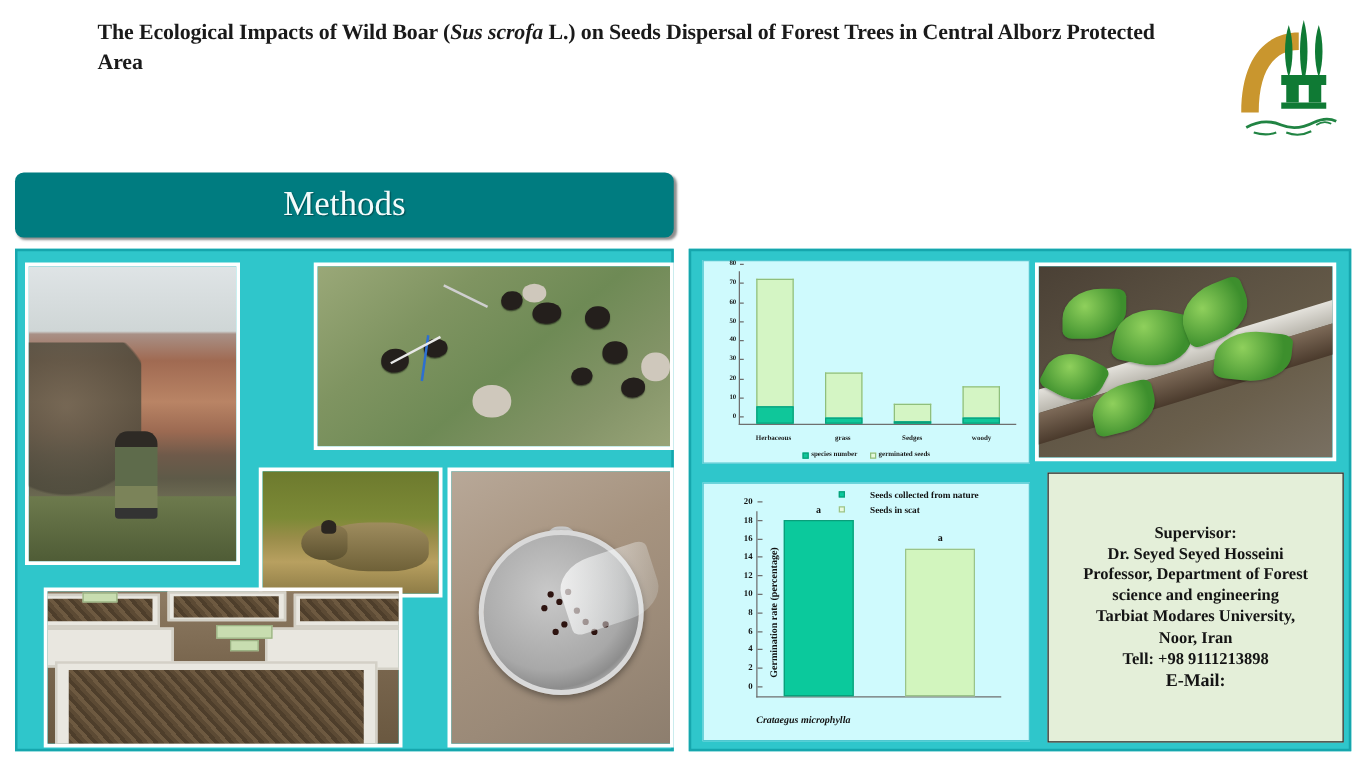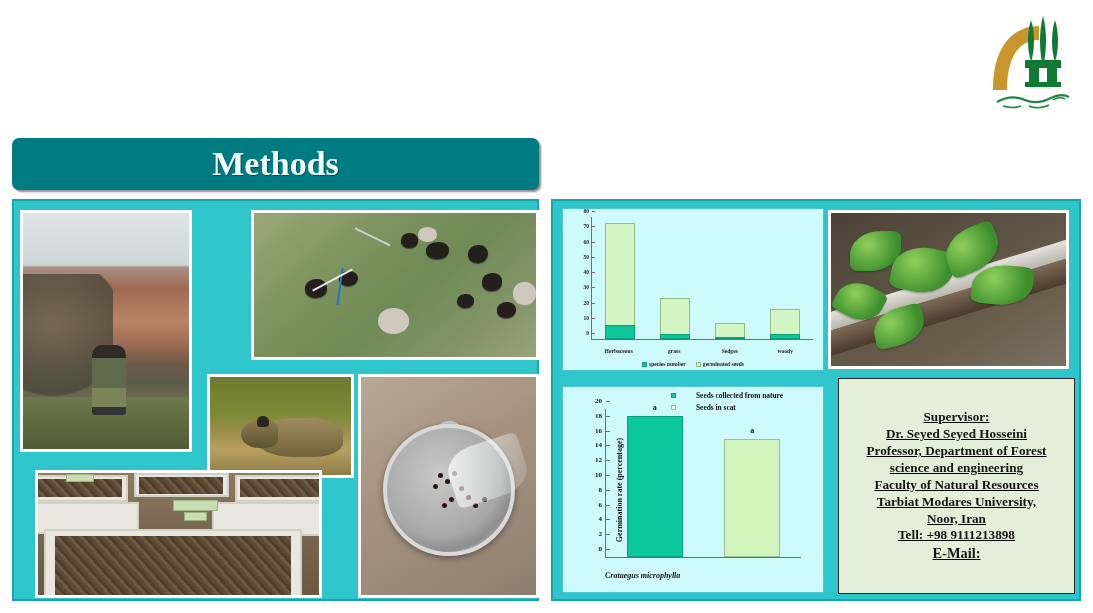--- a/index.html
+++ b/index.html
@@ -34,21 +34,21 @@
   .logo { position: absolute; right: 8px; top: 2px; width: 112px; height: 118px; }
   .logo svg { display:block; }
 
   
   .sec-header {
     position: absolute; height: 52px; background: #007C80;
     border-radius: 7px; display: flex; align-items: center; justify-content: center;
     box-shadow: 2px 2px 2px rgba(0,0,0,.45);
   }
   .sec-header span {
-    color: #F2FBFB; font-size: 34px; font-weight: bold;
+    color: #F2FBFB; font-size: 28px; font-weight: normal;
     text-shadow: 1px 1px 1px rgba(0,0,0,.35);
   }
   #hdr-methods { left: 12px; top: 138px; width: 527px; }
   #hdr-results { left: 551px; top: 138px; width: 530px; }
 
   
   .panel { position: absolute; background: #2FC6CB; }
   #panel-methods { left: 12px; top: 199px; width: 527px; height: 402px; border: 2px solid #16A6AD; }
   #panel-results { left: 551px; top: 199px; width: 530px; height: 402px; border: 2px solid #16A6AD; }
 
@@ -158,30 +158,32 @@
                font-size:8px; font-weight:bold; font-style:italic; color:#111; }
   .legend2 { position:absolute; left:108px; top:4px; }
   .legend2 .li { display:flex; align-items:center; gap:20px; font-size:7.4px; font-weight:bold; color:#111; margin-bottom:3px; }
 
   
   #sup-box {
     position: absolute; left: 838px; top: 378px; width: 237px; height: 216px;
     background: #E4EFD9; border: 1px solid #2a2a2a;
     display: flex; flex-direction: column; align-items: center; justify-content: center;
     padding: 4px 6px;
-    text-decoration: underline;
   }
   #sup-box .line { font-size: 13.2px; font-weight: bold; color: #141414; line-height: 1.28; text-align:center; }
   #sup-box .line.big { font-size: 14.4px; }
 </style>
 </head>
 <body>
 
 <div id="poster">
 
+  <div class="title">
+    <span>The Ecological Impacts of Wild Boar (</span><i>Sus scrofa</i><span> L.) on Seeds Dispersal of Forest Trees in Central Alborz Protected Area</span>
+  </div>
 
 
   <div class="logo">
     <svg width="112" height="118" viewBox="0 0 112 118">
       <path d="M20 88 C20 44, 40 24, 66 24 L66 38 C48 38, 34 52, 34 88 Z" fill="#C9962E"></path>
       <g fill="#0F7A34">
         <path d="M58 18 C62 30, 62 48, 58 60 C54 48, 54 30, 58 18 Z"></path>
         <path d="M70 14 C74 28, 74 50, 70 64 C66 50, 66 28, 70 14 Z"></path>
         <path d="M82 18 C86 30, 86 48, 82 60 C78 48, 78 30, 82 18 Z"></path>
         <path d="M52 58 h36 v8 h-36 Z"></path>
@@ -379,20 +381,19 @@
     </div>
 
     <div id="c2-xlabel">Crataegus microphylla</div>
   </div>
 
   <div id="sup-box">
     <div class="line">Supervisor:</div>
     <div class="line">Dr. Seyed Seyed Hosseini</div>
     <div class="line">Professor, Department of Forest</div>
     <div class="line">science and engineering</div>
-    <div class="line">Faculty of Natural Resources</div>
     <div class="line">Tarbiat Modares University,</div>
     <div class="line">Noor, Iran</div>
     <div class="line">Tell: +98 9111213898</div>
     <div class="line big">E-Mail:</div>
   </div>
 
 </div>
 
 </body></html>

